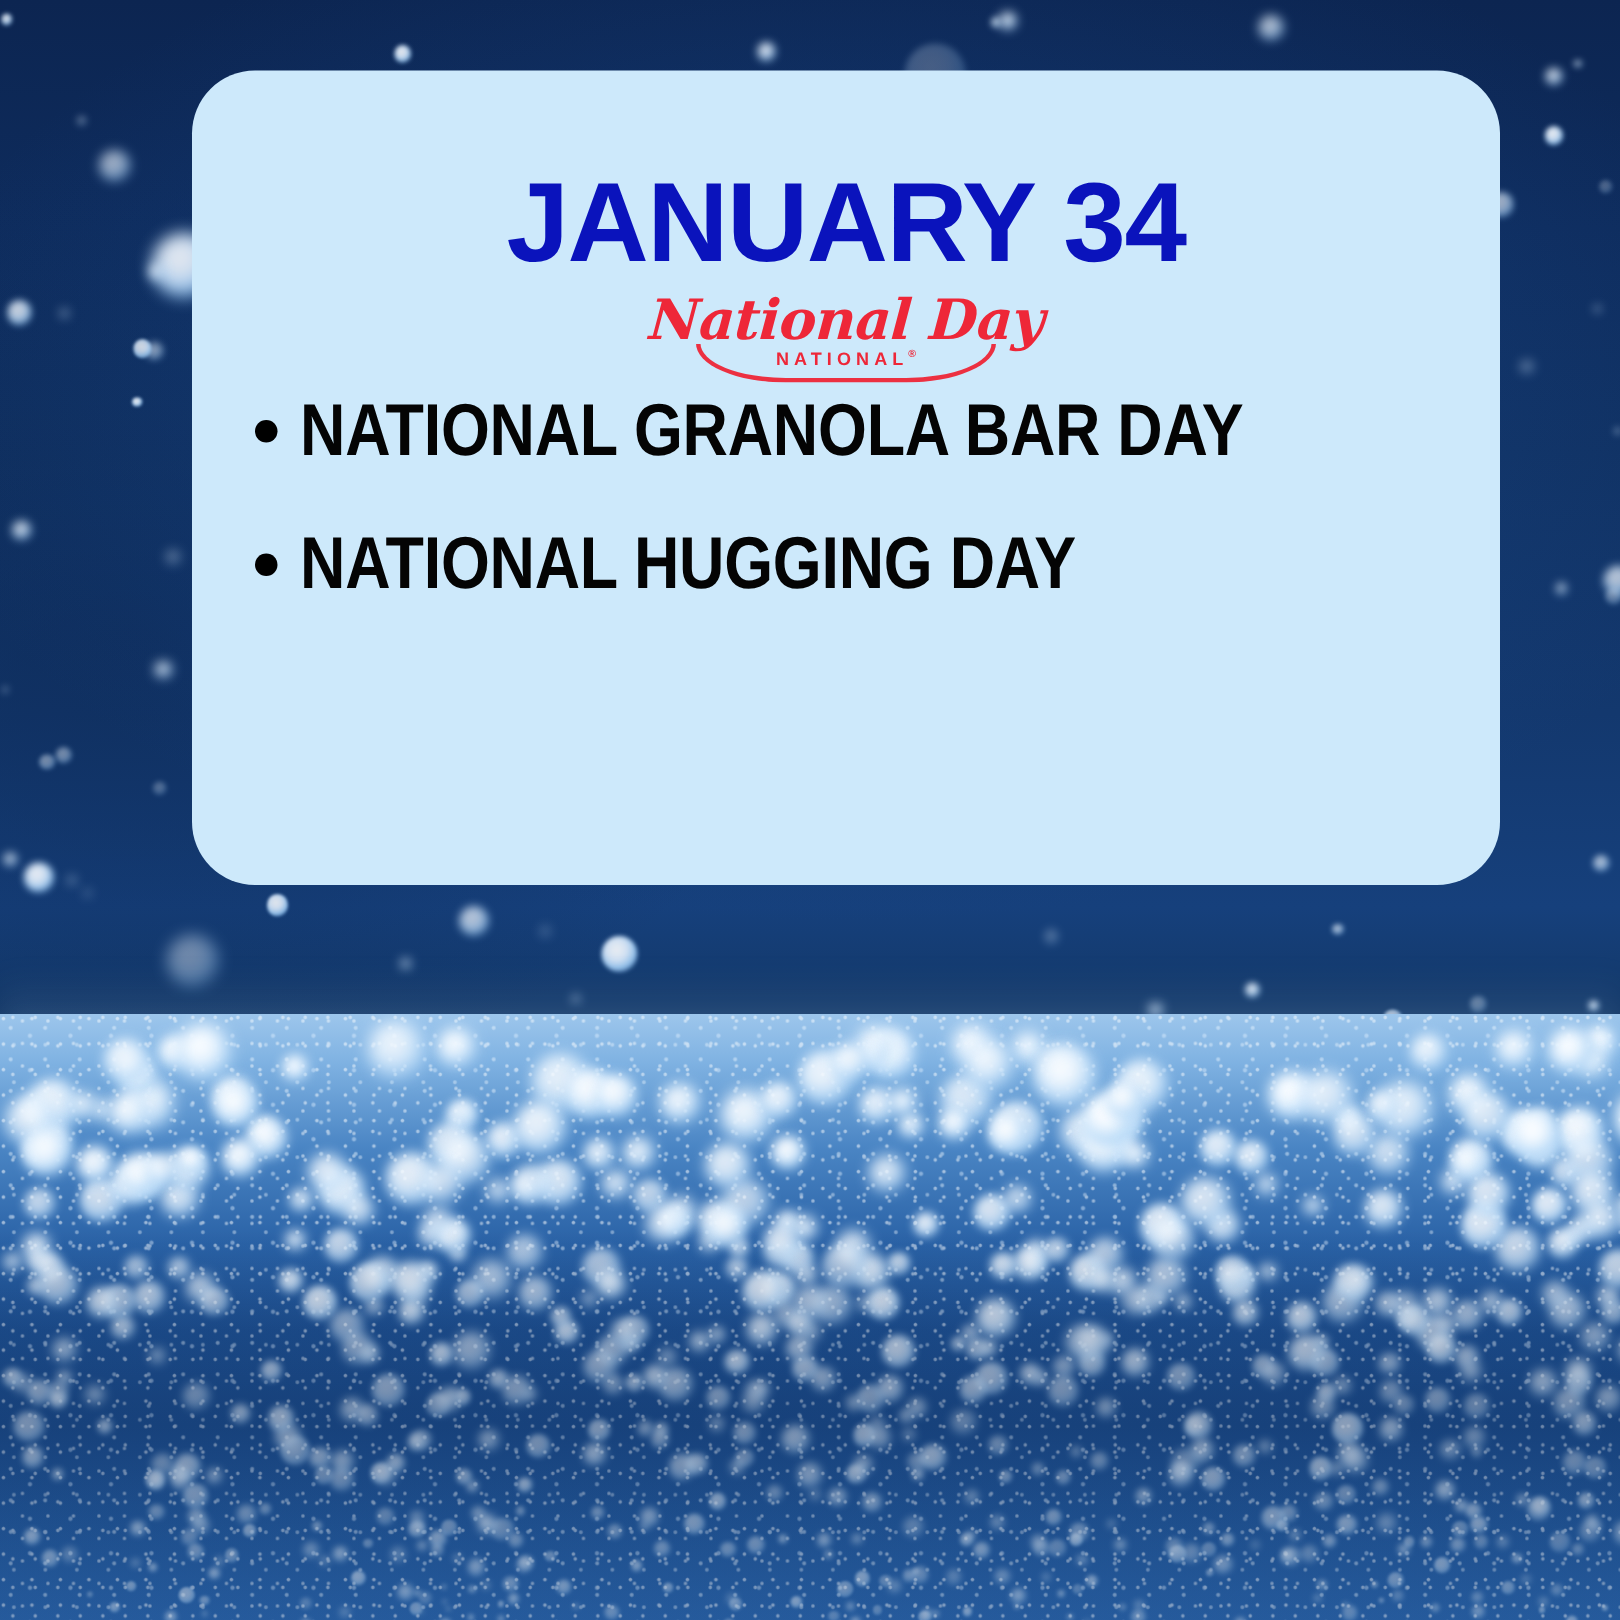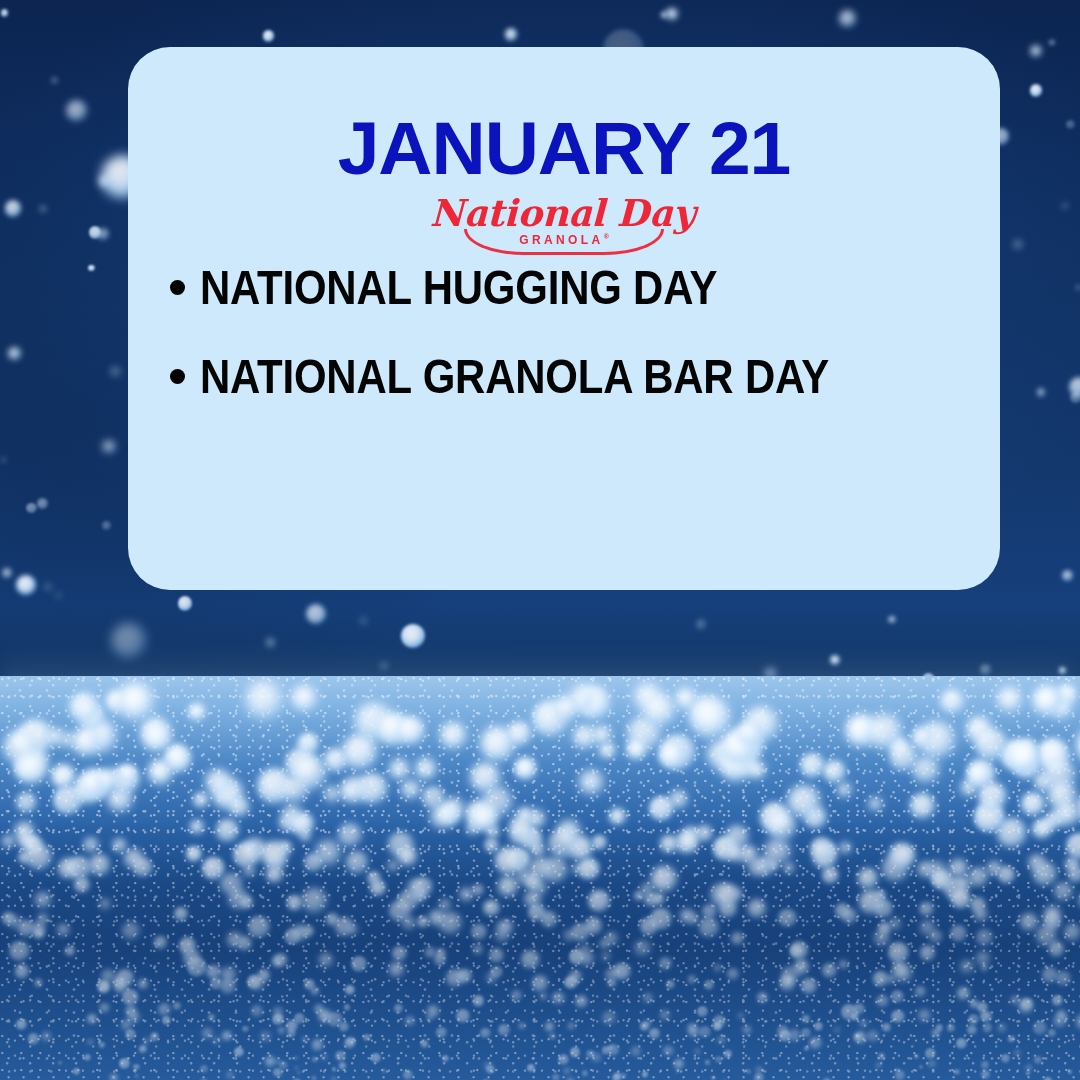--- a/index.html
+++ b/index.html
@@ -938,33 +938,33 @@
         <b style="left:567.9px;top:346.5px;width:6.9px;height:6.9px;opacity:0.56;filter:blur(2.6px);"></b>
         <b style="left:876.1px;top:318.8px;width:12.5px;height:12.5px;opacity:0.46;filter:blur(2.1px);"></b>
         <b style="left:429.9px;top:127.8px;width:25.7px;height:25.7px;opacity:0.72;filter:blur(4.3px);"></b>
         <b style="left:888.9px;top:66.2px;width:29.2px;height:29.2px;opacity:0.77;filter:blur(3.8px);"></b>
       </div>
     <div class="glitter-shade"></div>
   </div>
 
   <div class="card">
 
-    <div class="card-title">JANUARY 21</div>
+    <div class="card-title">JANUARY 34</div>
 
     <div class="logo">
       <div class="logo-script">National Day</div>
       <div class="logo-swash"></div>
-      <div class="logo-sub"><span>GRANOLA</span><sup>®</sup></div>
+      <div class="logo-sub"><span>NATIONAL</span><sup>®</sup></div>
     </div>
 
     <ul class="day-list" id="dayList">
+      <li class="day-item">
+        <span class="bullet"></span>
+        <span class="day-text">NATIONAL GRANOLA BAR DAY</span>
+      </li>
       <li class="day-item">
         <span class="bullet"></span>
         <span class="day-text">NATIONAL HUGGING DAY</span>
       </li>
-      <li class="day-item">
-        <span class="bullet"></span>
-        <span class="day-text">NATIONAL GRANOLA BAR DAY</span>
-      </li>
     </ul>
 
   </div>
 </div>
 
 </body></html>

